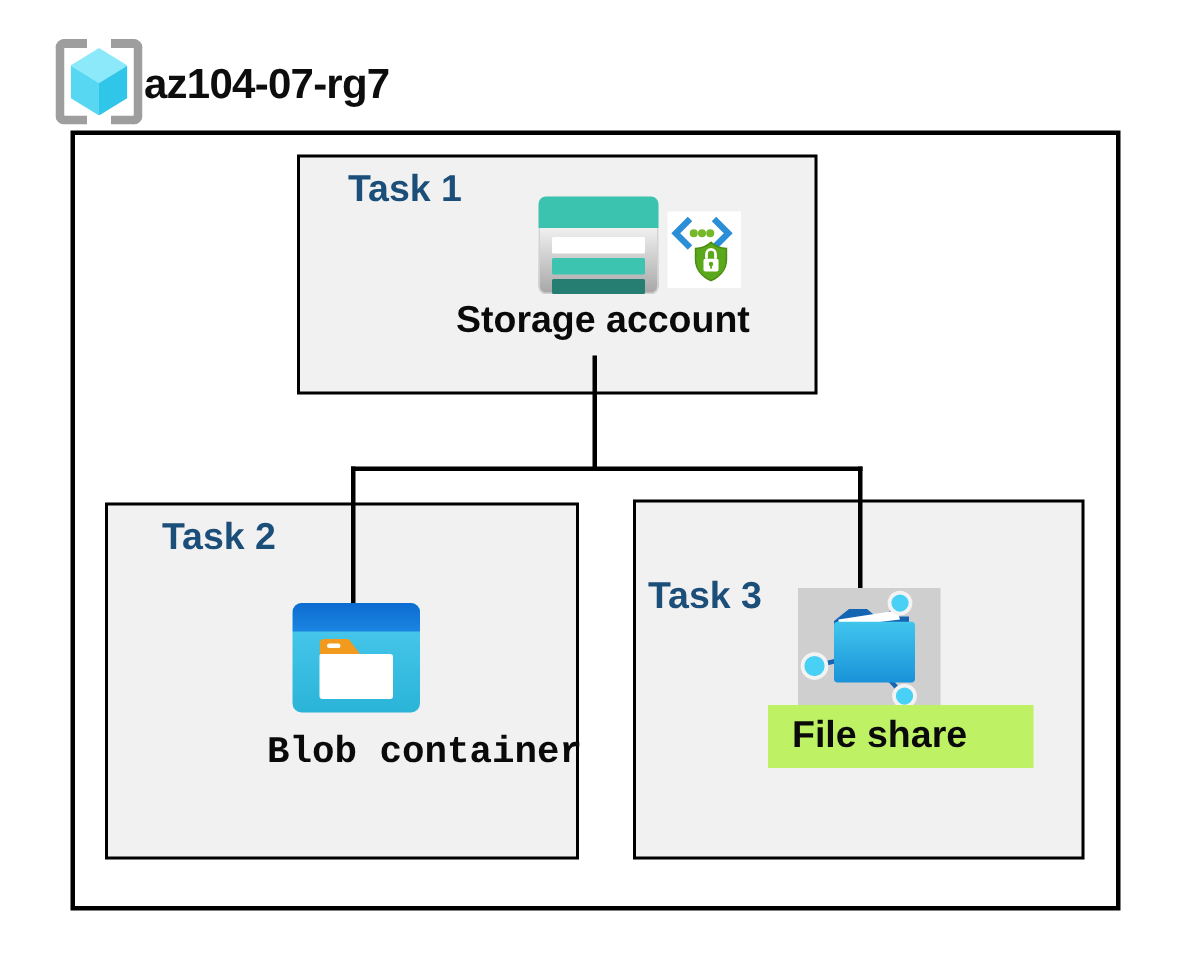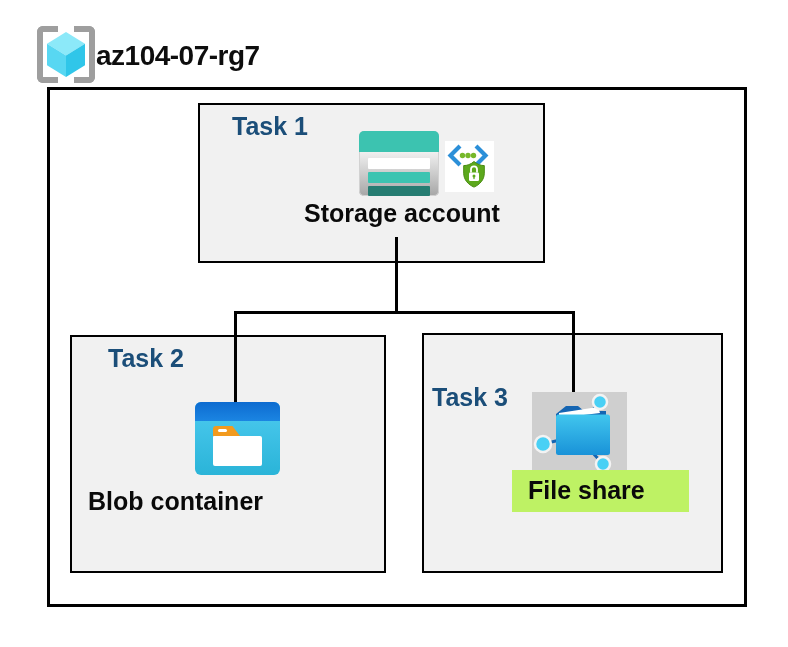--- a/index.html
+++ b/index.html
@@ -40,21 +40,21 @@
     position:absolute; font-size:25px; font-weight:700; color:#1b4e79; white-space:nowrap;
   }
   #task1 .task-label { left:32px; top:7px; }
   #task2 .task-label { left:36px; top:7px; }
   #task3 .task-label { left:8px;  top:8px;margin-top:40px; }
 
   .resource-label {
     position:absolute; font-size:25px; font-weight:700; color:#0a0a0a; white-space:nowrap;
   }
   #task1 .resource-label { left:104px; top:94px; width:210px; }
-  #task2 .resource-label { left:16px; top:150px; width:300px; text-align:left; }
+  #task2 .resource-label { left:16px; top:150px; width:300px; text-align:right;font-family:Liberation Mono, monospace; }
 
   
   .connector { position:absolute; background:#000; }
   #conn-v1 { left:395px; top:237px; width:3px;  height:77px; }
   #conn-h  { left:234px; top:311px; width:341px; height:3px; }
   #conn-v2 { left:234px; top:311px; width:3px;  height:91px; }
   #conn-v3 { left:572px; top:311px; width:3px;  height:81px; }
 
   
   .storage-icon {

